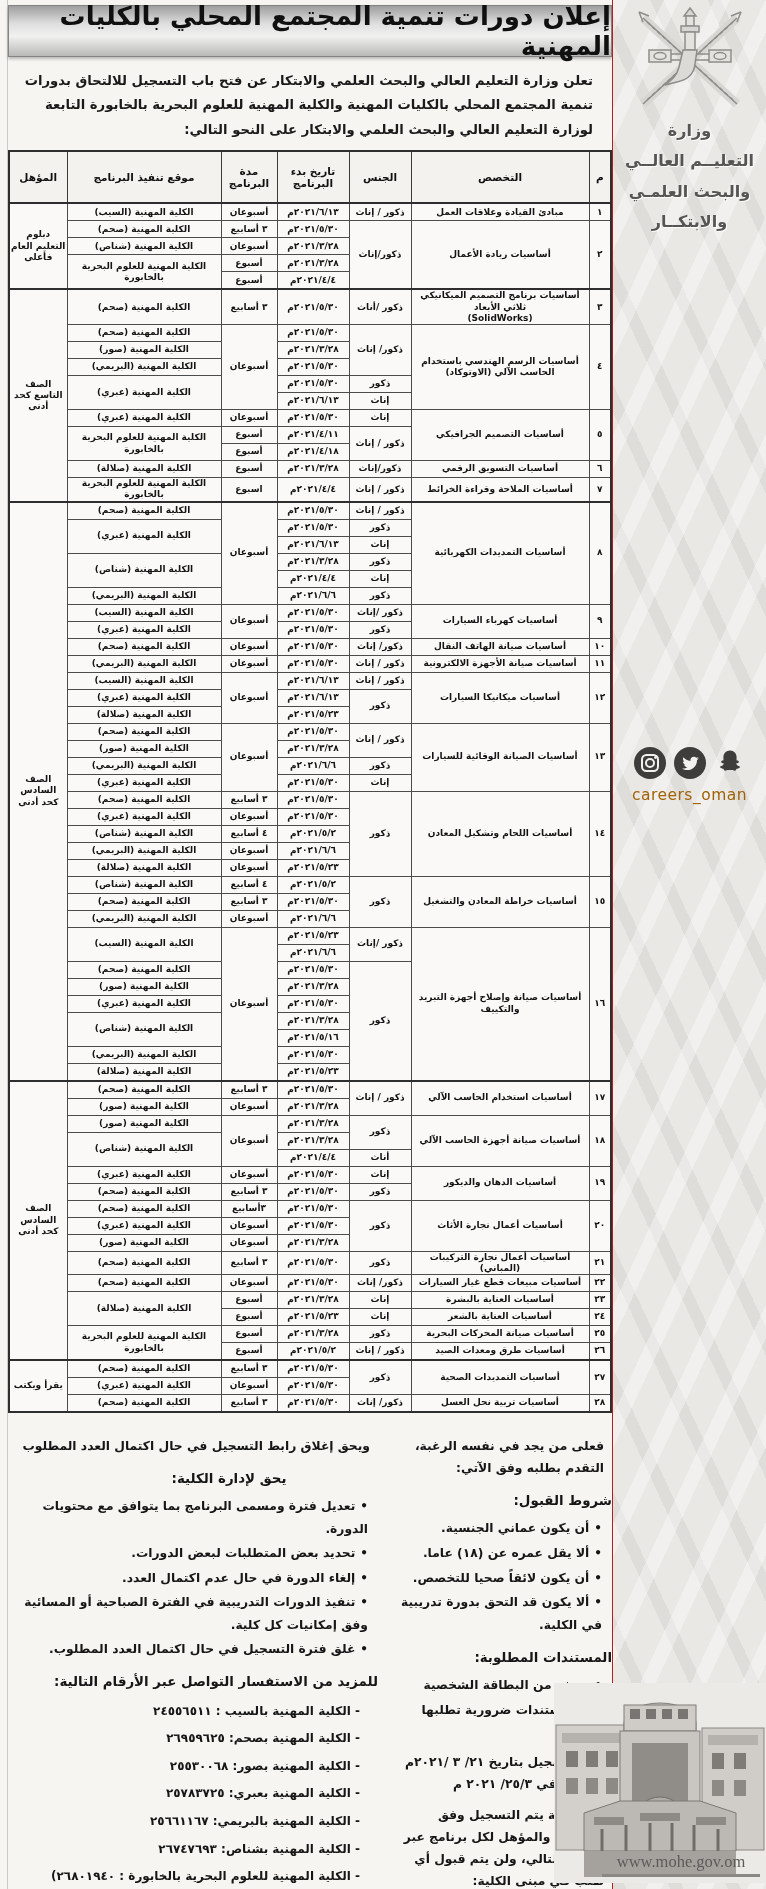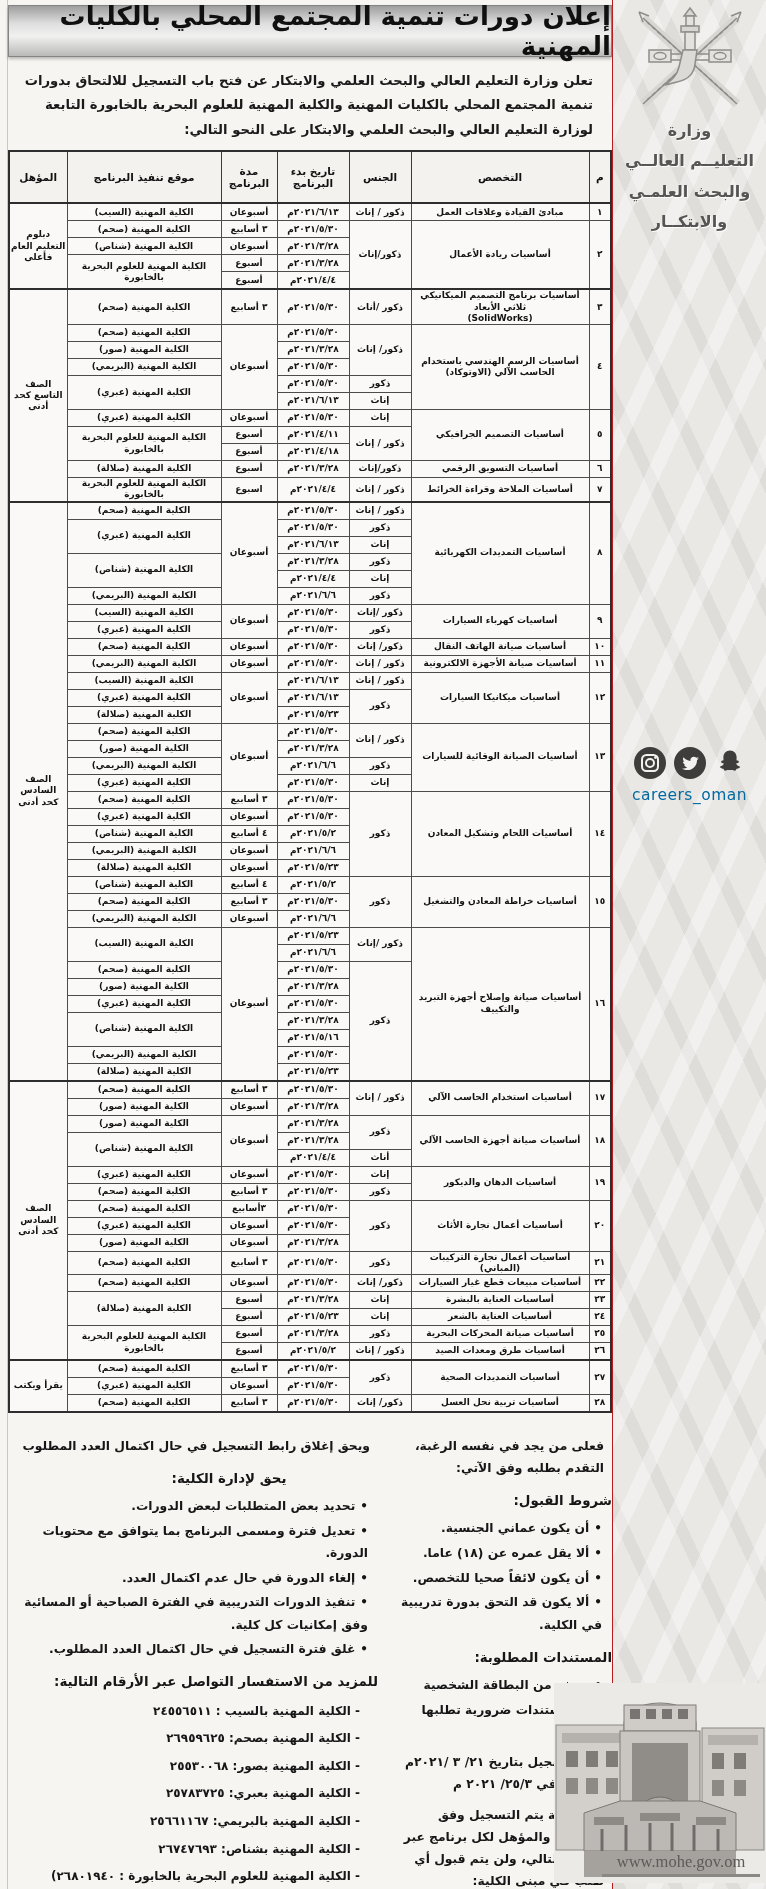--- a/index.html
+++ b/index.html
@@ -76,21 +76,21 @@
   .emblem{position:absolute;top:4px;right:11px;width:130px;height:104px;}
   .ministry{
     position:absolute;top:116px;right:0;width:100%;text-align:center;
     font-size:16px;font-weight:bold;color:#565554;line-height:1.9;
     text-shadow:1px 1px 0 #fcfcfb;
   }
   .social{position:absolute;top:746px;right:0;width:100%;}
   .social-row{display:flex;flex-direction:row-reverse;justify-content:center;gap:6px;}
   .social-icon{width:34px;height:34px;}
   .handle{
-    margin-top:6px;text-align:center;font-size:15.5px;color:#0369a1;
+    margin-top:6px;text-align:center;font-size:15.5px;color:#a16207;
     font-weight:normal;letter-spacing:.5px;direction:ltr;
   }
   .building{position:absolute;right:0;bottom:6px;width:212px;height:200px;z-index:2;}
   .website{
     position:absolute;right:6px;bottom:12px;width:158px;z-index:3;text-align:center;
     font-family:Liberation Serif, serif;font-size:16.5px;color:#5d5b58;
     border-bottom:3px solid #8a8885;padding-bottom:2px;direction:ltr;
   }
 </style>
 </head>
@@ -564,22 +564,22 @@
         </ul>
       <p class="reg-line">يبدأ التسجيل بتاريخ ٢١/ ٣ /٢٠٢١م وينتهي في ٢٥/٣/ ٢٠٢١ م</p>
       <p class="note-star">* ملاحظة يتم التسجيل وفق الشروط والمؤهل لكل برنامج عبر الرابط التالي، ولن يتم قبول أي طلب في مبنى الكلية:</p>
       <a class="form-link" href="#">https://forms.gle/bcSXmXAicp163s4T8</a>
     </div>
 
     <div class="col-rights">
       <p>ويحق إغلاق رابط التسجيل في حال اكتمال العدد المطلوب</p>
       <p class="heading offset">يحق لإدارة الكلية:</p>
       <ul class="dotlist">
+          <li>تعديل فترة ومسمى البرنامج بما يتوافق مع محتويات الدورة.</li>
           <li>تحديد بعض المتطلبات لبعض الدورات.</li>
-          <li>تعديل فترة ومسمى البرنامج بما يتوافق مع محتويات الدورة.</li>
           <li>إلغاء الدورة في حال عدم اكتمال العدد.</li>
           <li>تنفيذ الدورات التدريبية في الفترة الصباحية أو المسائية وفق إمكانيات كل كلية.</li>
           <li>غلق فترة التسجيل في حال اكتمال العدد المطلوب.</li>
         </ul>
       <p class="heading">للمزيد من الاستفسار التواصل عبر الأرقام التالية:</p>
       <ul class="dashlist">
           <li>- الكلية المهنية بالسيب : ٢٤٥٥٦٥١١</li>
           <li>- الكلية المهنية بصحم: ٢٦٩٥٩٦٢٥</li>
           <li>- الكلية المهنية بصور: ٢٥٥٣٠٠٦٨</li>
           <li>- الكلية المهنية بعبري: ٢٥٧٨٣٧٢٥</li>

